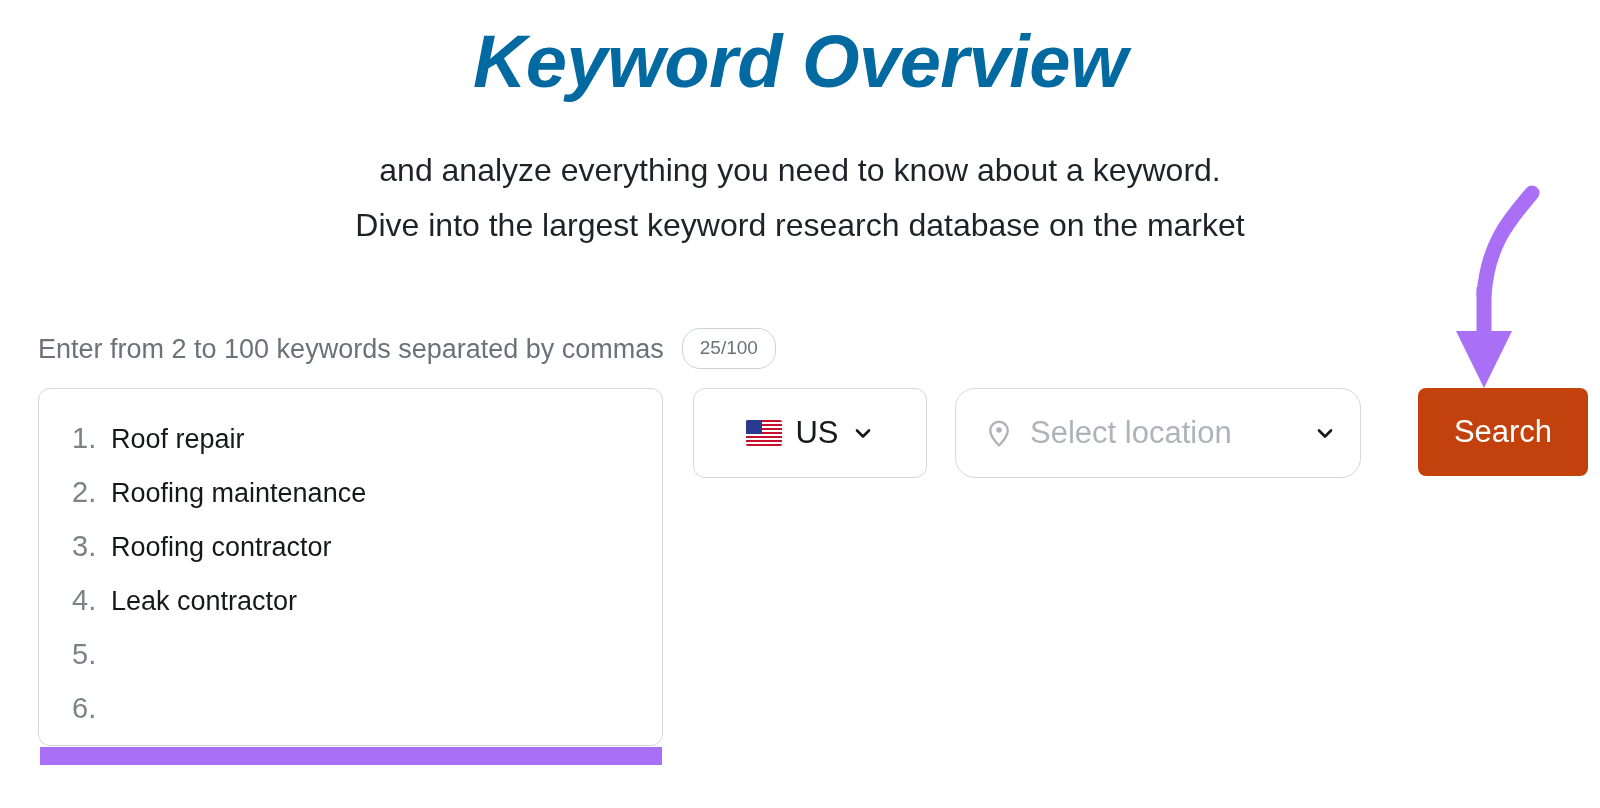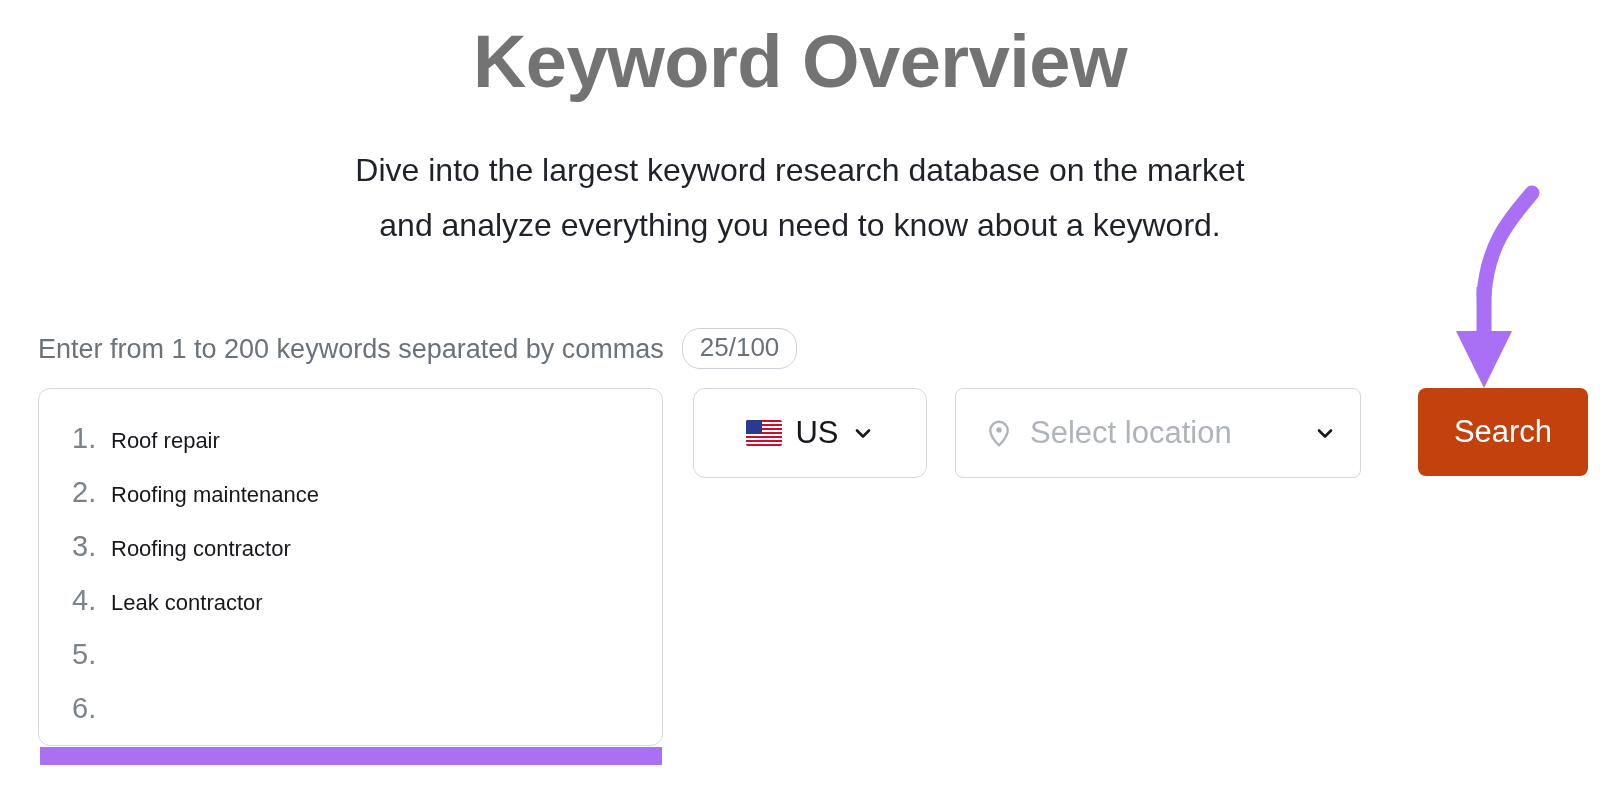--- a/index.html
+++ b/index.html
@@ -20,22 +20,23 @@
   .page-title {
     position: absolute;
     left: 0;
     right: 0;
     top: 16px;
     text-align: center;
     font-size: 74px;
     line-height: 92px;
     font-weight: 700;
     letter-spacing: -0.5px;
-    color: #737373;
-    white-space: nowrap;
+    color: #0369a1;
+    white-space: nowrap;
+    font-style: italic;
   }
   .page-subtitle {
     position: absolute;
     left: 0;
     right: 0;
     top: 143px;
     text-align: center;
     font-size: 32px;
     line-height: 55px;
     font-weight: 400;
@@ -58,21 +59,21 @@
   .field-label {
     font-size: 27px;
     line-height: 34px;
     color: #6b7279;
     white-space: nowrap;
   }
   .counter-badge {
     border: 1px solid #cdd2d8;
     border-radius: 18px;
     padding: 4px 17px 6px;
-    font-size: 26px;
+    font-size: 19px;
     line-height: 29px;
     color: #6b7279;
     white-space: nowrap;
   }
 
   
   .controls-row {
     position: absolute;
     left: 38px;
     top: 388px;
@@ -107,21 +108,21 @@
     width: 72px;
     flex: 0 0 72px;
     text-align: left;
     padding-left: 33px;
     box-sizing: border-box;
     font-size: 29px;
     line-height: 54px;
     color: #7b8288;
   }
   .kw-text {
-    font-size: 22px;
+    font-size: 27px;
     line-height: 54px;
     color: #16181c;
     white-space: nowrap;
   }
 
   
   .country-select {
     margin-left: 30px;
     width: 234px;
     height: 90px;
@@ -174,21 +175,21 @@
   }
   .chevron svg { display: block; }
 
   
   .location-select {
     margin-left: 28px;
     width: 406px;
     height: 90px;
     box-sizing: border-box;
     border: 1px solid #d4d8dd;
-    border-radius: 8px;
+    border-radius: 20px;
     background: #ffffff;
     display: flex;
     align-items: center;
     padding: 0 24px 0 28px;
     gap: 16px;
   }
   .pin-icon {
     width: 30px;
     height: 30px;
     flex: 0 0 30px;
@@ -240,26 +241,26 @@
     height: 18px;
     background: #a970f5;
   }
 </style>
 </head>
 <body>
 
 <div class="page-title">Keyword Overview</div>
 
 <div class="page-subtitle">
+  <span class="line">and analyze everything you need to know about a keyword.</span>
   <span class="line">Dive into the largest keyword research database on the market</span>
-  <span class="line">and analyze everything you need to know about a keyword.</span>
 </div>
 
 <div class="field-label-row">
-  <span class="field-label">Enter from 1 to 200 keywords separated by commas</span>
+  <span class="field-label">Enter from 2 to 100 keywords separated by commas</span>
   <span class="counter-badge">25/100</span>
 </div>
 
 <div class="controls-row">
 
   <div class="keywords-box">
     <ul class="kw-list">
       <li class="kw-item">
         <span class="kw-num">1.</span>
         <span class="kw-text">Roof repair</span>

